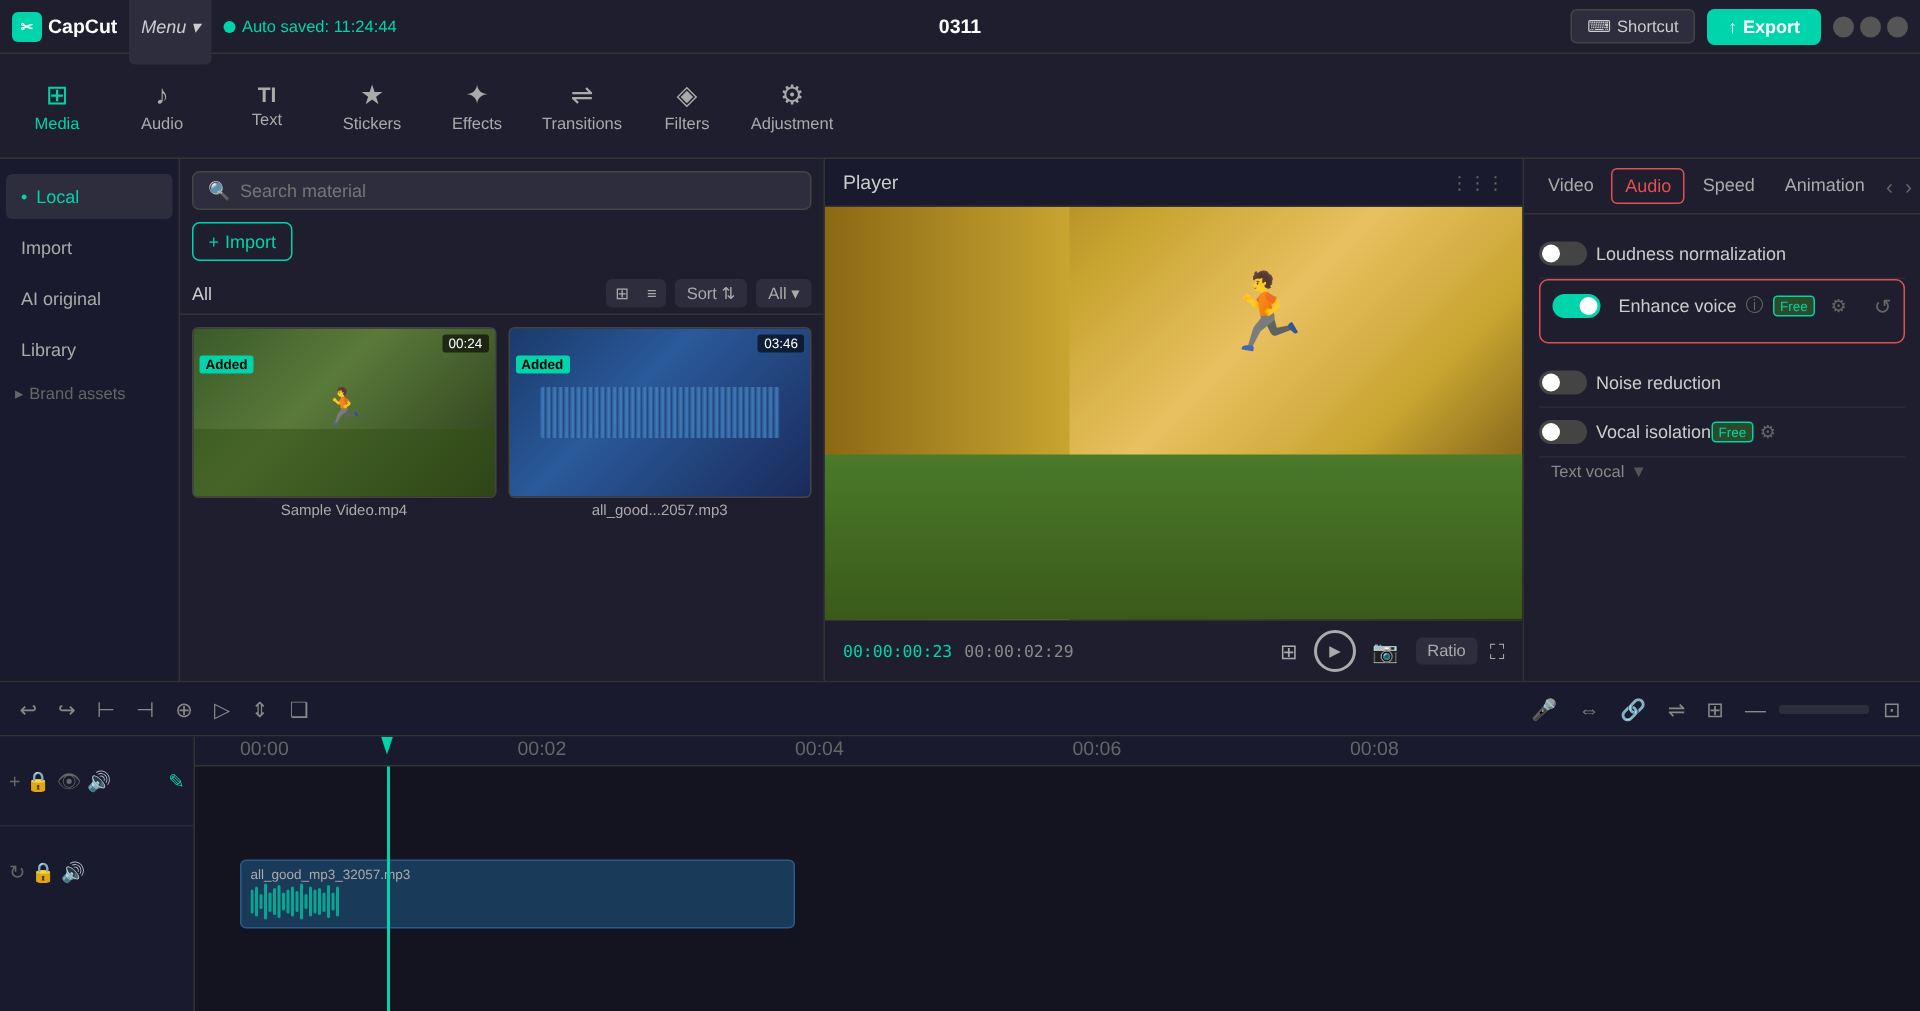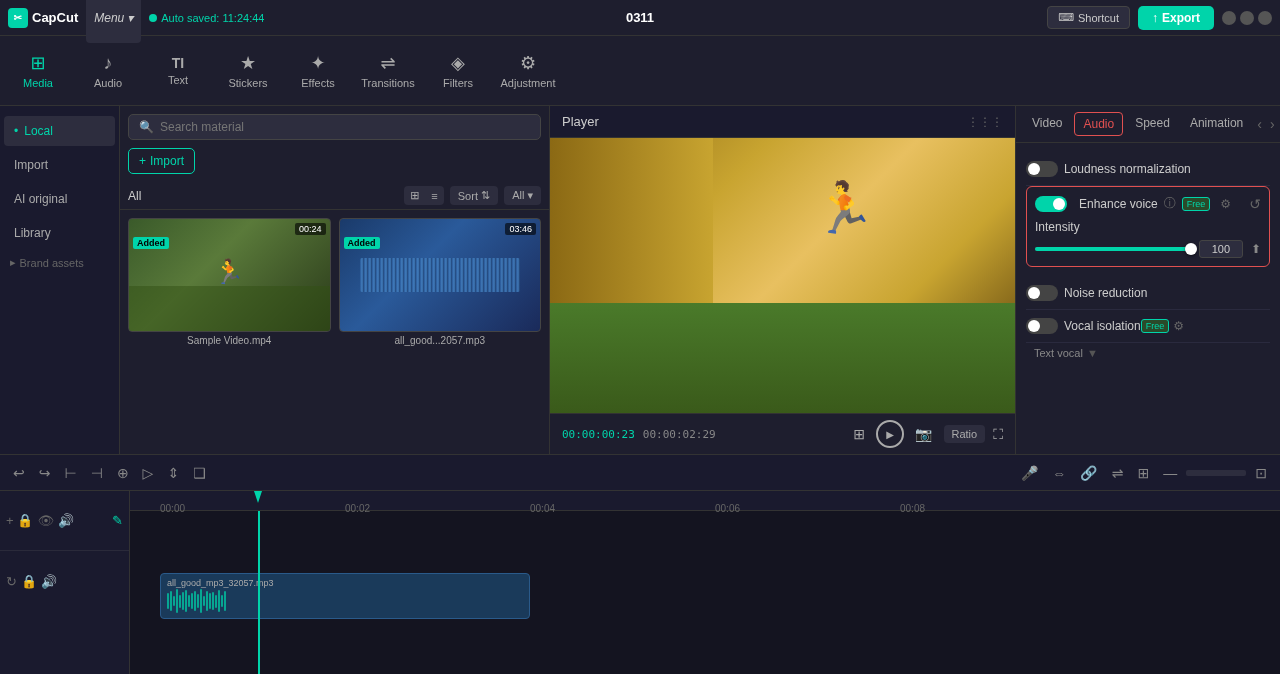--- a/index.html
+++ b/index.html
@@ -106,21 +106,21 @@
     .tl-btn { background: transparent; border: none; color: #888; cursor: pointer; font-size: 14px; padding: 3px 5px; border-radius: 3px; }
     .tl-spacer { flex: 1; }
     .tl-right { display: flex; align-items: center; gap: 4px; }
     .timeline-body { display: flex; flex: 1; overflow: hidden; }
     .timeline-left { width: 130px; background: #1a1a2e; border-right: 1px solid #333; display: flex; flex-direction: column; }
     .tl-track-ctrl { height: 60px; display: flex; align-items: center; padding: 4px 6px; border-bottom: 1px solid #2a2a3a; gap: 4px; }
     .tl-track-ctrl2 { height: 60px; display: flex; align-items: center; padding: 4px 6px; gap: 4px; }
     .tl-ctrl-icon { color: #666; font-size: 13px; cursor: pointer; }
     .timeline-content { flex: 1; position: relative; overflow: hidden; }
     .tl-ruler { height: 20px; background: #1a1a2e; border-bottom: 1px solid #333; position: relative; display: flex; align-items: center; }
-    .tl-time-mark { position: absolute; color: #666; font-size: 10px; top: 12px; }
+    .tl-time-mark { position: absolute; color: #666; font-size: 13px; top: 0; }
     .tl-tracks { position: relative; height: calc(100% - 20px); }
     .tl-playhead { position: absolute; top: 0; left: 130px; width: 2px; height: 100%; background: #00d4aa; z-index: 10; }
     .tl-playhead-top { position: absolute; top: 0; left: 127px; width: 8px; height: 12px; background: #00d4aa; clip-path: polygon(0 0, 100% 0, 50% 100%); }
     .video-track { position: absolute; top: 2px; left: 30px; height: 56px; width: 320px; background: #2a4a2a; border-radius: 4px; border: 1px solid #3a6a3a; display: flex; align-items: center; overflow: hidden; cursor: pointer; }
     .video-track-label { position: absolute; top: 4px; left: 6px; font-size: 9px; color: #aaa; z-index: 2; white-space: nowrap; }
     .video-track-frames { display: flex; height: 100%; }
     .frame-thumb { width: 40px; height: 100%; background: linear-gradient(135deg, #3a5a2a, #5a7a3a); border-right: 1px solid #2a4a2a; flex-shrink: 0; }
     .audio-track { position: absolute; top: 62px; left: 30px; height: 46px; width: 370px; background: #1a3a5a; border-radius: 4px; border: 1px solid #2a5a8a; cursor: pointer; display: flex; flex-direction: column; padding: 4px 6px; }
     .audio-track-label { font-size: 9px; color: #aaa; }
     .audio-wave { flex: 1; display: flex; align-items: center; gap: 1px; overflow: hidden; }
@@ -338,31 +338,20 @@
       <div class="enhance-section">
         <div class="enhance-header">
           <div class="toggle-switch on">
             <div class="toggle-knob"></div>
           </div>
           <span class="enhance-label">Enhance voice</span>
           <span style="color:#666;font-size:12px;">ⓘ</span>
           <span class="free-badge">Free</span>
           <span style="margin-left:4px;color:#666;font-size:12px;cursor:pointer;">⚙</span>
           <span class="enhance-refresh">↺</span>
-        </div>
-        <div>
-          <div class="intensity-label">Intensity</div>
-          <div class="slider-row">
-            <div class="slider-track">
-              <div class="slider-fill" style="width: 100%;"></div>
-              <div class="slider-thumb"></div>
-            </div>
-            <div class="slider-value">100</div>
-            <span style="color:#888;font-size:12px;cursor:pointer;">⬆</span>
-          </div>
         </div>
       </div>
 
       <div class="panel-row">
         <div class="toggle-switch">
           <div class="toggle-knob"></div>
         </div>
         <span class="panel-row-label">Noise reduction</span>
       </div>
 

